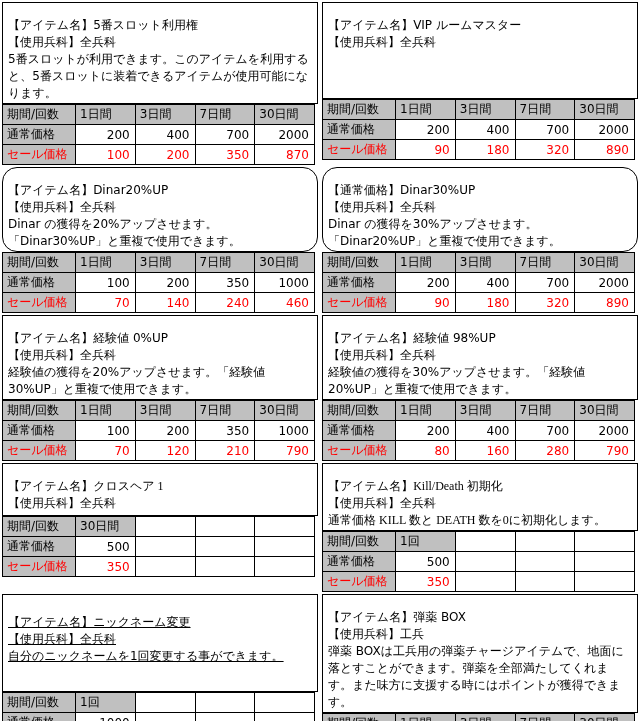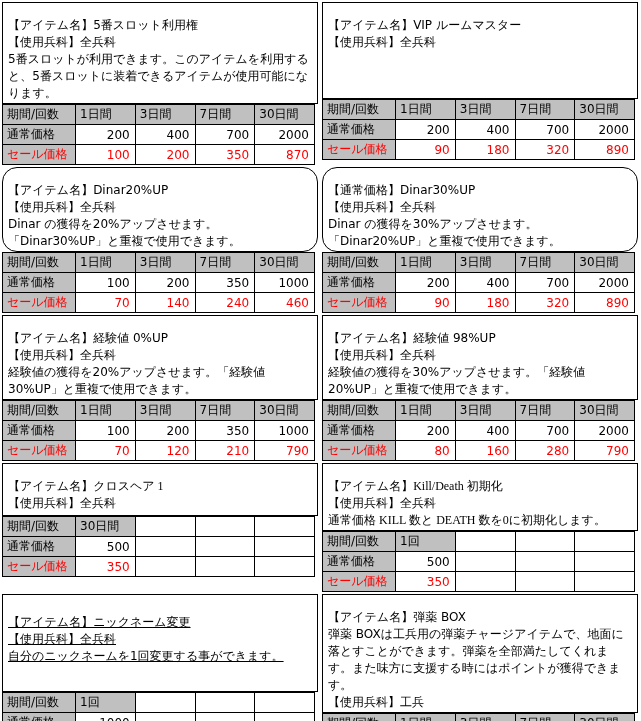--- a/index.html
+++ b/index.html
@@ -391,22 +391,22 @@
           <td class="num sale"></td>
           <td class="num sale"></td>
         </tr>
       </tbody>
     </table>
   </section>
 
   <section class="card">
     <div class="dbox r4">
       <div class="ln">【アイテム名】弾薬 BOX</div>
+      <div class="ln">【使用兵科】工兵</div>
       <div class="ln">弾薬 BOXは工兵用の弾薬チャージアイテムで、地面に落とすことができます。弾薬を全部満たしてくれます。また味方に支援する時にはポイントが獲得できます。</div>
-      <div class="ln">【使用兵科】工兵</div>
     </div>
     <table class="price">
       <colgroup>
           <col class="c0">
           <col>
           <col>
           <col>
           <col>
         </colgroup>
       <tbody>

